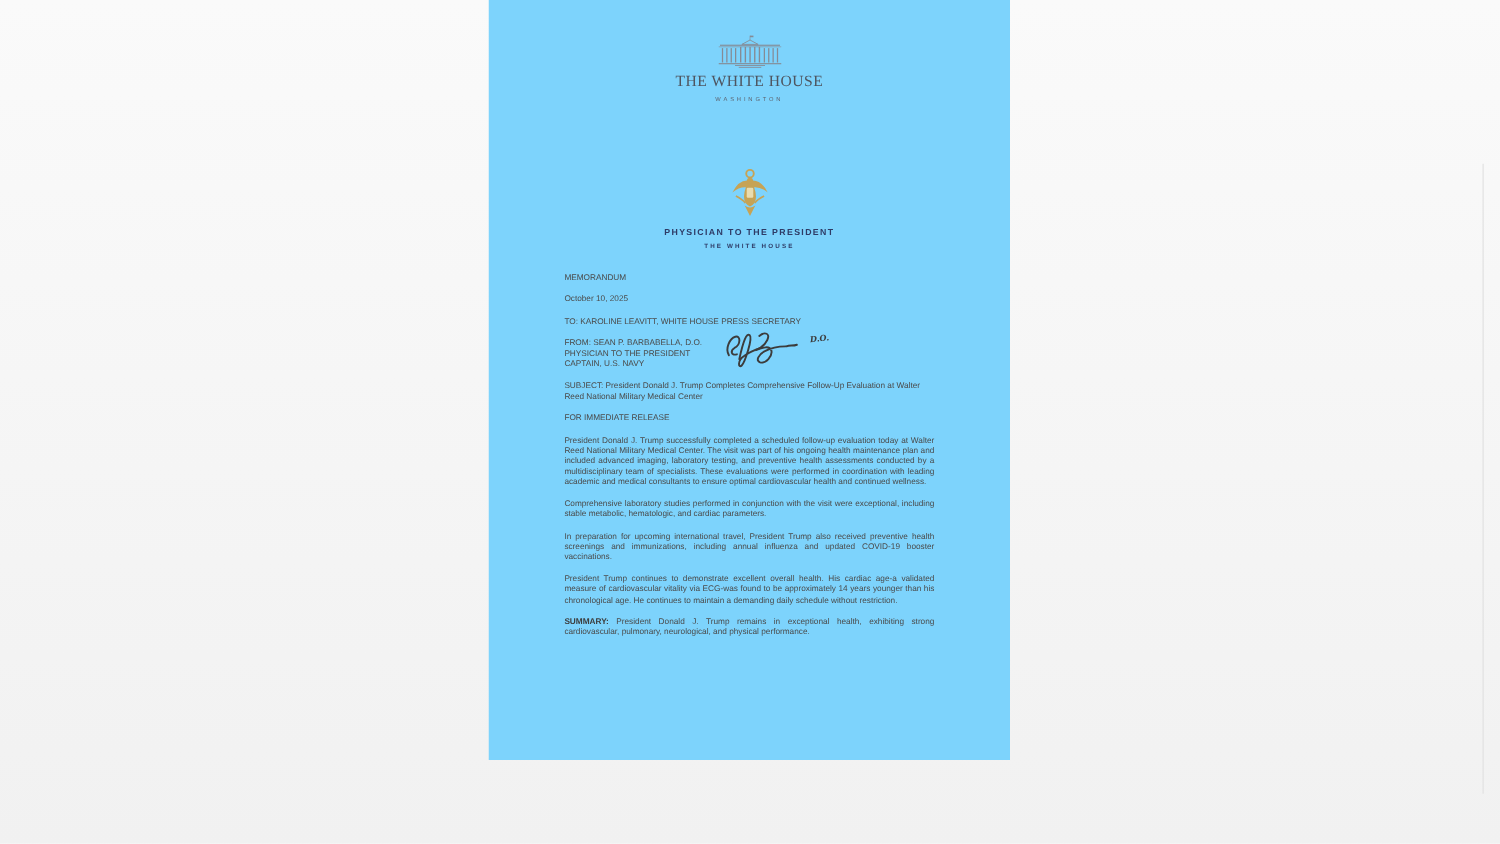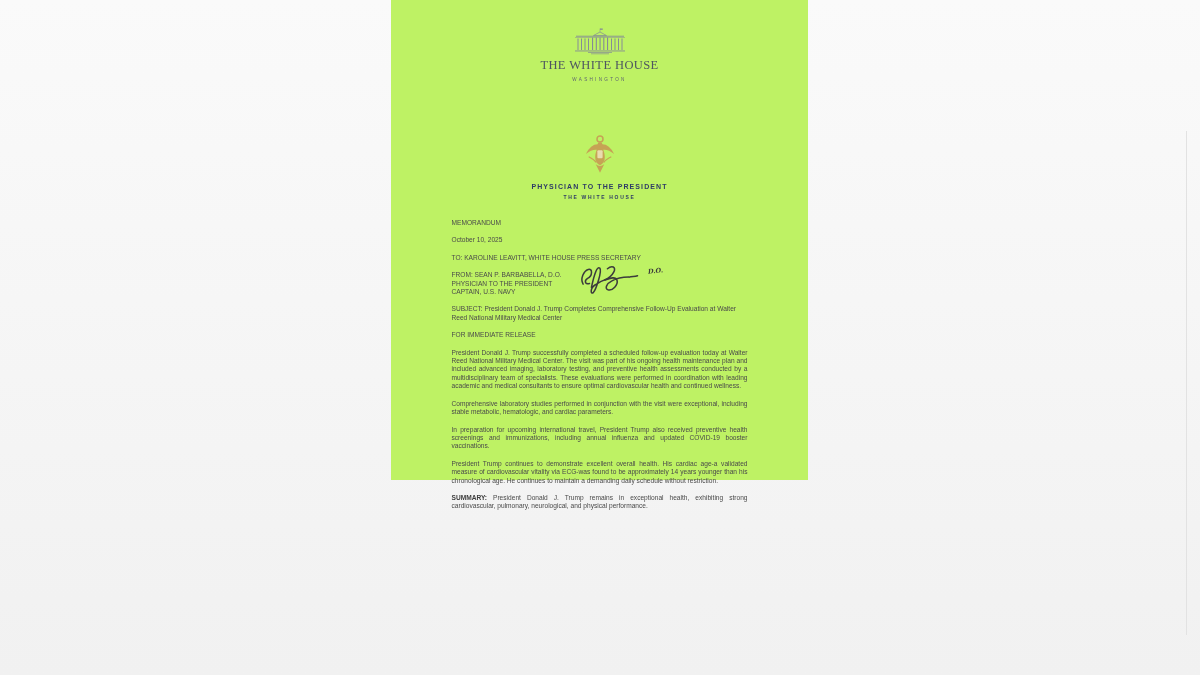--- a/index.html
+++ b/index.html
@@ -5,22 +5,22 @@
   * { margin:0; padding:0; box-sizing:border-box; }
   html,body { width:1200px; height:675px; overflow:hidden; }
   body {
     font-family:"Liberation Sans", sans-serif;
     background:linear-gradient(180deg,#fafafa 0%,#f1f1f1 100%);
     position:relative;
     color:#4d4d4d;
   }
   .page {
     position:absolute; left:391px; top:0;
-    width:417px; height:480px;
-    background:#bef264;
+    width:417px; height:608px;
+    background:#7dd3fc;
   }
   
   .letterhead { margin-top:28px; text-align:center; color:#555b66; }
   .wh-logo { display:block; margin:0 auto; width:52px; height:27px; }
   .wh-title {
     font-family:"Liberation Serif", serif;
     font-size:12.5px; letter-spacing:.4px; color:#4e5560; margin-top:3px;
     white-space:nowrap;
   }
   .wh-sub {

